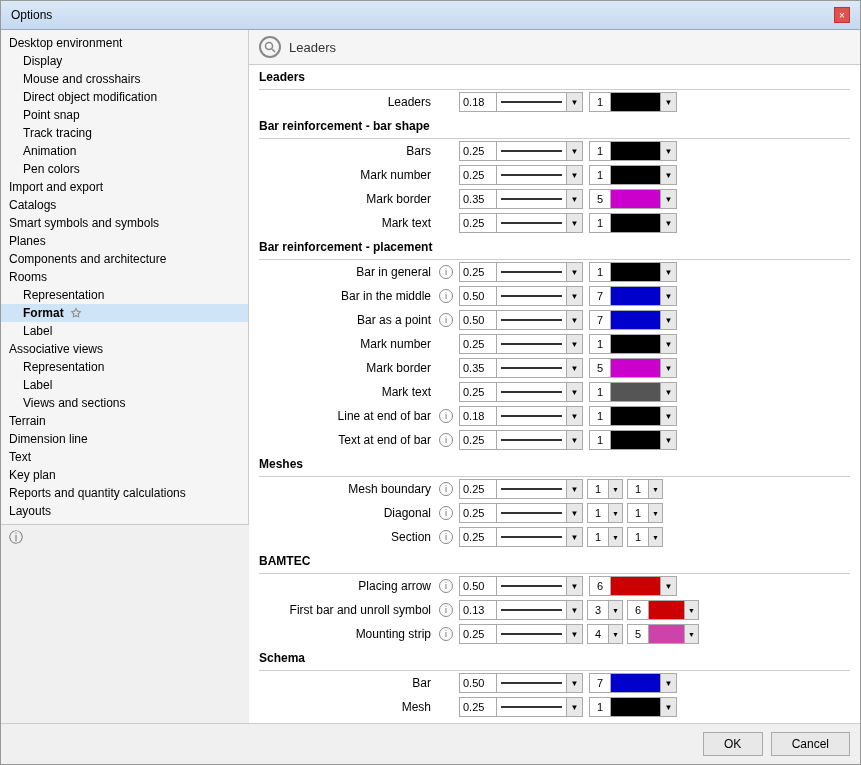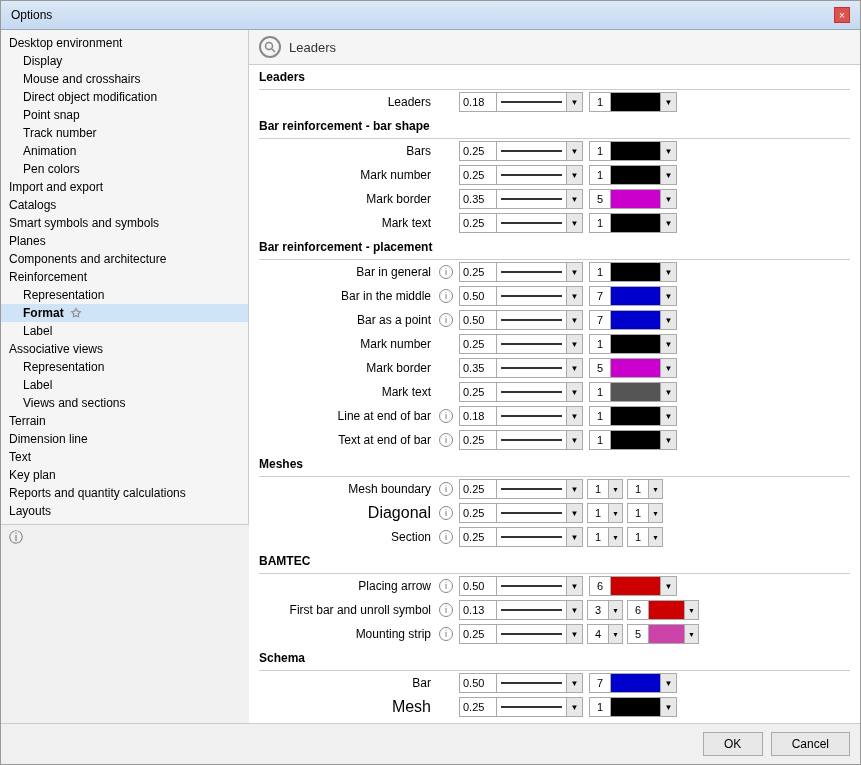--- a/index.html
+++ b/index.html
@@ -202,29 +202,29 @@
   <div class="content-area">
 
     <div class="sidebar-wrapper">
       <div class="sidebar">
 
       <div class="sidebar-item">Desktop environment</div>
           <div class="sidebar-item indent1">Display</div>
           <div class="sidebar-item indent1">Mouse and crosshairs</div>
           <div class="sidebar-item indent1">Direct object modification</div>
           <div class="sidebar-item indent1">Point snap</div>
-          <div class="sidebar-item indent1">Track number</div>
+          <div class="sidebar-item indent1">Track tracing</div>
           <div class="sidebar-item indent1">Animation</div>
           <div class="sidebar-item indent1">Pen colors</div>
           <div class="sidebar-item">Import and export</div>
           <div class="sidebar-item">Catalogs</div>
           <div class="sidebar-item">Smart symbols and symbols</div>
           <div class="sidebar-item">Planes</div>
           <div class="sidebar-item">Components and architecture</div>
-          <div class="sidebar-item">Reinforcement</div>
+          <div class="sidebar-item">Rooms</div>
           <div class="sidebar-item indent1">Representation</div>
           <div class="sidebar-item indent1 bold active">Format<span class="star-icon"> ✩</span></div>
           <div class="sidebar-item indent1">Label</div>
           <div class="sidebar-item">Associative views</div>
           <div class="sidebar-item indent1">Representation</div>
           <div class="sidebar-item indent1">Label</div>
           <div class="sidebar-item indent1">Views and sections</div>
           <div class="sidebar-item">Terrain</div>
           <div class="sidebar-item">Dimension line</div>
           <div class="sidebar-item">Text</div>
@@ -536,21 +536,21 @@
                 <div style="width: 14px; height: 20px; border-top: 1px solid rgb(170, 170, 170); border-right: 1px solid rgb(170, 170, 170); border-bottom: 1px solid rgb(170, 170, 170); border-image: initial; border-left: none; background: rgb(232, 232, 232); display: flex; align-items: center; justify-content: center; cursor: pointer; font-size: 7px;">▼</div>
               </div>
               <div style="display: flex; align-items: center; margin-left: 2px;">
                 <div style="width: 22px; height: 20px; border: 1px solid rgb(170, 170, 170); background: white; font-size: 11px; display: flex; align-items: center; justify-content: center;">1</div>
                 <div style="width: 14px; height: 20px; border-top: 1px solid rgb(170, 170, 170); border-right: 1px solid rgb(170, 170, 170); border-bottom: 1px solid rgb(170, 170, 170); border-image: initial; border-left: none; background: rgb(232, 232, 232); display: flex; align-items: center; justify-content: center; cursor: pointer; font-size: 7px;">▼</div>
               </div>
             </div>
           </div>
           <div class="property-row">
             <div style="flex: 0 0 200px; display: flex; align-items: center; justify-content: flex-end; padding-right: 6px;">
-              <span class="property-label" style="text-align: right; font-size: 16px; padding-right: 4px; flex: 1 1 0%;">Diagonal</span>
+              <span class="property-label" style="text-align: right; font-size: 12px; padding-right: 4px; flex: 1 1 0%;">Diagonal</span>
               <span class="info-btn">i</span>
             </div>
             <div style="display: flex; align-items: center; gap: 2px;">
               <div style="display: flex; align-items: center;">
                 <div style="width: 38px; height: 20px; border: 1px solid rgb(170, 170, 170); background: white; padding: 1px 3px; font-size: 11px; display: flex; align-items: center;">0.25</div>
                 <div style="width: 70px; height: 20px; background: white; border-top: 1px solid rgb(170, 170, 170); border-right: 1px solid rgb(170, 170, 170); border-bottom: 1px solid rgb(170, 170, 170); border-image: initial; border-left: none; display: flex; align-items: center; padding: 0px 4px;">
                   <div style="width: 100%; height: 2px; background: rgb(51, 51, 51);"></div>
                 </div>
                 <div style="width: 16px; height: 20px; border-top: 1px solid rgb(170, 170, 170); border-right: 1px solid rgb(170, 170, 170); border-bottom: 1px solid rgb(170, 170, 170); border-image: initial; border-left: none; background: rgb(232, 232, 232); display: flex; align-items: center; justify-content: center; cursor: pointer; font-size: 8px;">▼</div>
               </div>
@@ -674,21 +674,21 @@
               </div>
               <div style="display: flex; align-items: center; margin-left: 4px;">
                 <div style="width: 22px; height: 20px; border: 1px solid rgb(170, 170, 170); background: white; font-size: 11px; display: flex; align-items: center; justify-content: center;">7</div>
                 <div style="width: 50px; height: 20px; border-top: 1px solid rgb(170, 170, 170); border-right: 1px solid rgb(170, 170, 170); border-bottom: 1px solid rgb(170, 170, 170); border-image: initial; border-left: none; background: rgb(0, 0, 204);"></div>
                 <div style="width: 16px; height: 20px; border-top: 1px solid rgb(170, 170, 170); border-right: 1px solid rgb(170, 170, 170); border-bottom: 1px solid rgb(170, 170, 170); border-image: initial; border-left: none; background: rgb(232, 232, 232); display: flex; align-items: center; justify-content: center; cursor: pointer; font-size: 8px;">▼</div>
               </div>
             </div>
           </div>
           <div class="property-row">
             <div style="flex: 0 0 200px; display: flex; align-items: center; justify-content: flex-end; padding-right: 6px;">
-              <span class="property-label" style="text-align: right; font-size: 16px; padding-right: 4px; flex: 1 1 0%;">Mesh</span>
+              <span class="property-label" style="text-align: right; font-size: 12px; padding-right: 4px; flex: 1 1 0%;">Mesh</span>
               <span style="width: 18px; display: inline-block;"></span>
             </div>
             <div style="display: flex; align-items: center; gap: 2px;">
               <div style="display: flex; align-items: center;">
                 <div style="width: 38px; height: 20px; border: 1px solid rgb(170, 170, 170); background: white; padding: 1px 3px; font-size: 11px; display: flex; align-items: center;">0.25</div>
                 <div style="width: 70px; height: 20px; background: white; border-top: 1px solid rgb(170, 170, 170); border-right: 1px solid rgb(170, 170, 170); border-bottom: 1px solid rgb(170, 170, 170); border-image: initial; border-left: none; display: flex; align-items: center; padding: 0px 4px;">
                   <div style="width: 100%; height: 2px; background: rgb(51, 51, 51);"></div>
                 </div>
                 <div style="width: 16px; height: 20px; border-top: 1px solid rgb(170, 170, 170); border-right: 1px solid rgb(170, 170, 170); border-bottom: 1px solid rgb(170, 170, 170); border-image: initial; border-left: none; background: rgb(232, 232, 232); display: flex; align-items: center; justify-content: center; cursor: pointer; font-size: 8px;">▼</div>
               </div>

